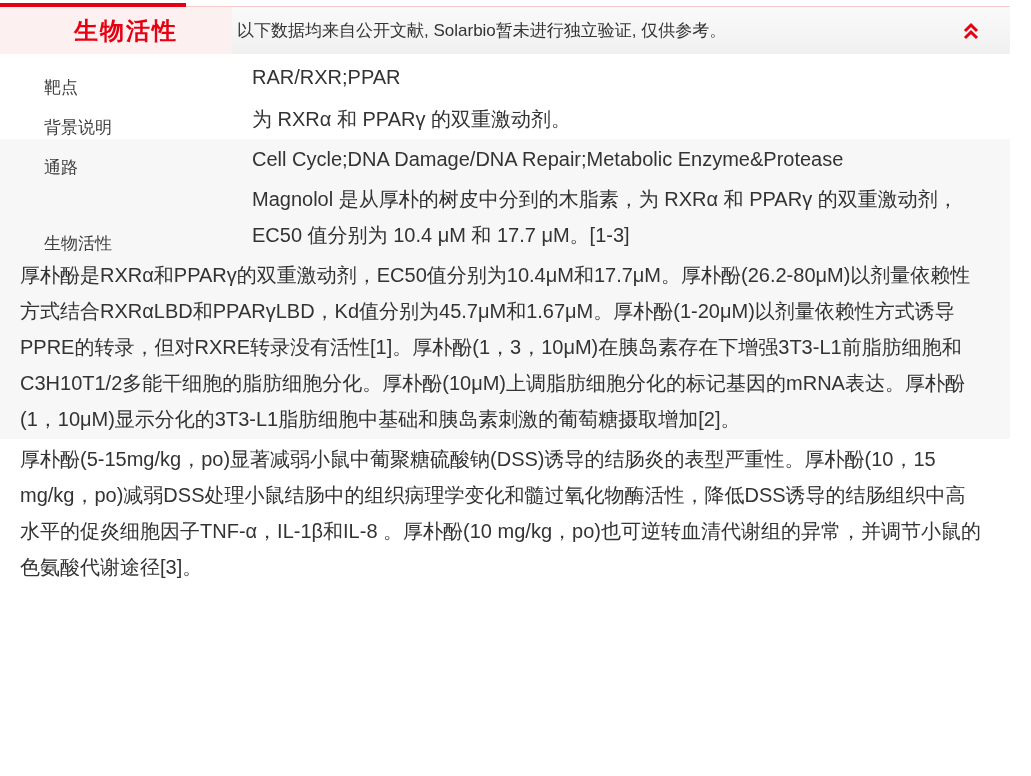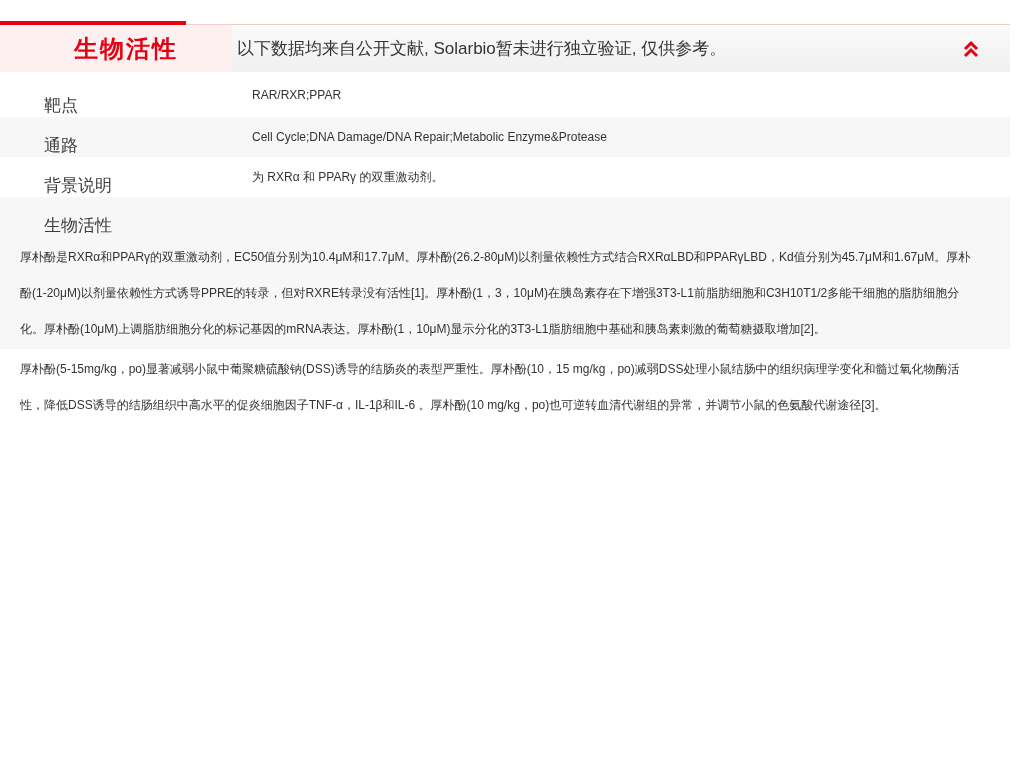--- a/index.html
+++ b/index.html
@@ -9,21 +9,21 @@
     color: #333333;
   }
   .page {
     width: 1031px;
     height: 776px;
     background: #ffffff;
     overflow: hidden;
   }
   .content {
     width: 1010px;
-    padding-top: 24px;
+    padding-top: 6px;
   }
   
   .section-header {
     position: relative;
     display: flex;
     height: 48px;
     border-top: 1px solid #f2cbcb;
   }
   .accent-bar {
     position: absolute;
@@ -93,21 +93,21 @@
     color: #3d3d3d;
     white-space: nowrap;
   }
   .row-value-cell {
     flex: 1;
     display: flex;
     align-items: center;
     padding: 2px 28px 2px 20px;
   }
   .row-value {
-    font-size: 12px;
+    font-size: 20px;
     color: #333333;
     line-height: 36px;
     word-break: break-word;
   }
 </style>
 </head>
 <body>
 
 <div class="page">
   <div class="content">
@@ -133,52 +133,55 @@
     <div class="bio-table">
       <div class="bio-row first">
         <div class="row-label-cell">
           <span class="row-label">靶点</span>
         </div>
         <div class="row-value-cell">
           <span class="row-value">RAR/RXR;PPAR</span>
         </div>
       </div>
 
-      <div class="bio-row gray">
-        <div class="row-label-cell">
-          <span class="row-label">通路</span>
-        </div>
-        <div class="row-value-cell">
-          <span class="row-value">Cell Cycle;DNA Damage/DNA Repair;Metabolic Enzyme&amp;Protease</span>
-        </div>
-      </div>
-
       <div class="bio-row">
         <div class="row-label-cell">
           <span class="row-label">背景说明</span>
         </div>
         <div class="row-value-cell">
           <span class="row-value">为 RXRα 和 PPARγ 的双重激动剂。</span>
         </div>
       </div>
 
       <div class="bio-row gray">
         <div class="row-label-cell">
+          <span class="row-label">通路</span>
+        </div>
+        <div class="row-value-cell">
+          <span class="row-value">Cell Cycle;DNA Damage/DNA Repair;Metabolic Enzyme&amp;Protease</span>
+        </div>
+      </div>
+
+      <div class="bio-row gray">
+        <div class="row-label-cell">
           <span class="row-label">生物活性</span>
+        </div>
+        <div class="row-value-cell">
+          <span class="row-value">Magnolol 是从厚朴的树皮中分到的木脂素，为 RXRα 和 PPARγ 的双重激动剂，EC50 值分别为 10.4 μM 和 17.7 μM。[1-3]</span>
         </div>
       </div>
 
 
       <div class="bio-row gray">
         <div class="row-value-cell">
           <span class="row-value">厚朴酚是RXRα和PPARγ的双重激动剂，EC50值分别为10.4μM和17.7μM。厚朴酚(26.2-80μM)以剂量依赖性方式结合RXRαLBD和PPARγLBD，Kd值分别为45.7μM和1.67μM。厚朴酚(1-20μM)以剂量依赖性方式诱导PPRE的转录，但对RXRE转录没有活性[1]。厚朴酚(1，3，10μM)在胰岛素存在下增强3T3-L1前脂肪细胞和C3H10T1/2多能干细胞的脂肪细胞分化。厚朴酚(10μM)上调脂肪细胞分化的标记基因的mRNA表达。厚朴酚(1，10μM)显示分化的3T3-L1脂肪细胞中基础和胰岛素刺激的葡萄糖摄取增加[2]。</span>
         </div>
       </div>
 
       <div class="bio-row">
         <div class="row-value-cell">
-          <span class="row-value">厚朴酚(5-15mg/kg，po)显著减弱小鼠中葡聚糖硫酸钠(DSS)诱导的结肠炎的表型严重性。厚朴酚(10，15 mg/kg，po)减弱DSS处理小鼠结肠中的组织病理学变化和髓过氧化物酶活性，降低DSS诱导的结肠组织中高水平的促炎细胞因子TNF-α，IL-1β和IL-6 。厚朴酚(10 mg/kg，po)也可逆转血清代谢组的异常，并调节小鼠的色氨酸代谢途径[3]。</span>
+          <span class="row-value">厚朴酚(5-15mg/kg，po)显著减弱小鼠中葡聚糖硫酸钠(DSS)诱导的结肠炎的表型严重性。厚朴酚(10，15 mg/kg，po)减弱DSS处理小鼠结肠中的组织病理学变化和髓过氧化物酶活性，降低DSS诱导的结肠组织中高水平的促炎细胞因子TNF-α，IL-1β和IL-8 。厚朴酚(10 mg/kg，po)也可逆转血清代谢组的异常，并调节小鼠的色氨酸代谢途径[3]。</span>
         </div>
       </div>
     </div>
 
   </div>
 </div>
 
 </body></html>

